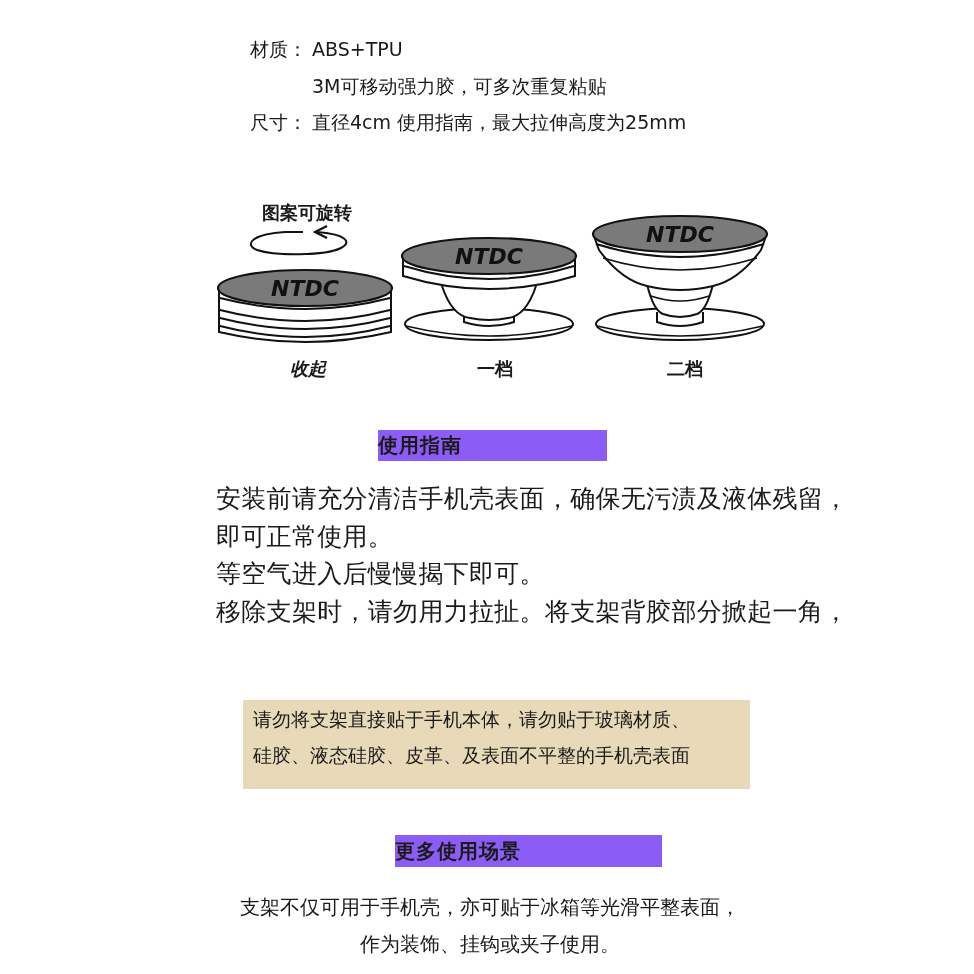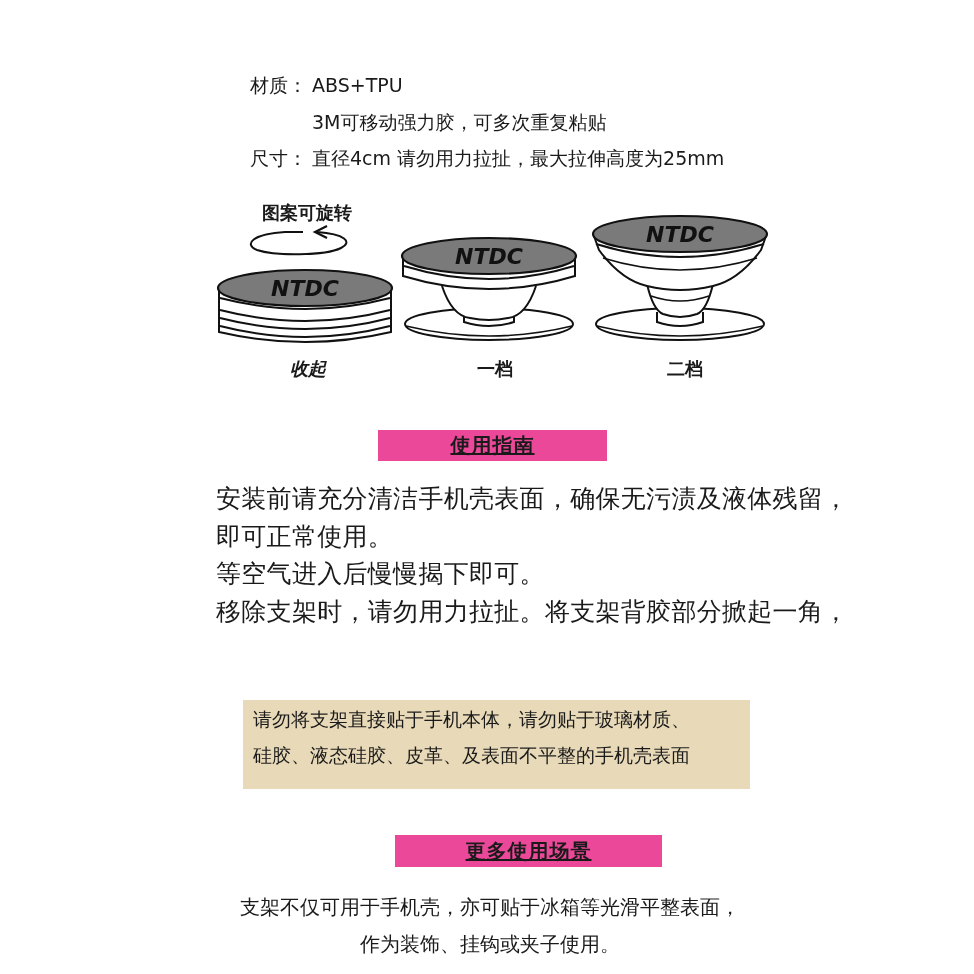--- a/index.html
+++ b/index.html
@@ -1,40 +1,40 @@
 <!DOCTYPE html>
 <html><head>
   <meta charset="utf-8">
   <style>
     html, body { margin: 0; padding: 0; background: #ffffff; }
     body { width: 974px; height: 974px; position: relative; overflow: hidden;
            font-family: "DejaVu Sans", "Liberation Sans", sans-serif; color: #1a1a1a; }
     .abs { position: absolute; }
-    .spec { font-size: 19px; line-height: 24px; white-space: nowrap; margin-top: 36px; }
+    .spec { font-size: 19px; line-height: 24px; white-space: nowrap; }
     .spec .lbl { display: inline-block; width: 62px; }
     .diagram-label { font-size: 18px; font-weight: bold; white-space: nowrap; }
-    .section-header { background: #ec4899; text-align: center; font-size: 20px;
-                      font-weight: bold; letter-spacing: 1px; text-decoration: underline; }
+    .section-header { background: #8b5cf6; text-align: left; font-size: 20px;
+                      font-weight: bold; letter-spacing: 1px; }
     .para { font-size: 25px; line-height: 37.5px; white-space: nowrap; letter-spacing: 0.3px; }
     .warn { background: #e8dab8; font-size: 19px; line-height: 36px; white-space: nowrap;
             padding-left: 10px; box-sizing: border-box; }
     .center-para { font-size: 20px; line-height: 37px; white-space: nowrap; text-align: center; }
     svg { position: absolute; overflow: visible; }
   </style>
 </head>
 <body>
 
 <div class="abs spec" style="left:250px; top:37px;">
   <span class="lbl">材质：</span><span>ABS+TPU</span>
 </div>
 <div class="abs spec" style="left:312px; top:74px;">
   <span>3M可移动强力胶，可多次重复粘贴</span>
 </div>
 <div class="abs spec" style="left:250px; top:110px;">
-  <span class="lbl">尺寸：</span><span>直径4cm 请勿用力拉扯，最大拉伸高度为25mm</span>
+  <span class="lbl">尺寸：</span><span>直径4cm 使用指南，最大拉伸高度为25mm</span>
 </div>
 
 <div class="abs diagram-label" style="left:262px; top:201px;">图案可旋转</div>
 
 <svg style="left:245px; top:222px;" width="110" height="36" viewBox="0 0 110 36">
   <path d="M 72 10 C 100 12, 108 20, 96 26 C 80 34, 30 34, 12 28 C -2 22, 8 12, 40 10 L 58 10" fill="none" stroke="#111" stroke-width="2"></path>
   <path d="M 82 4 L 70 10 L 82 16" fill="none" stroke="#111" stroke-width="2.2"></path>
 </svg>
 
 <svg style="left:216px; top:266px;" width="180" height="82" viewBox="0 0 180 82">

